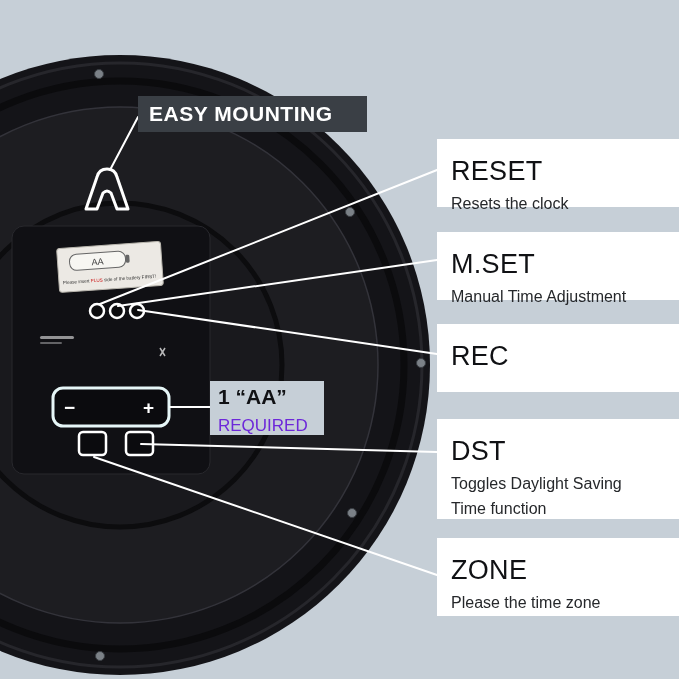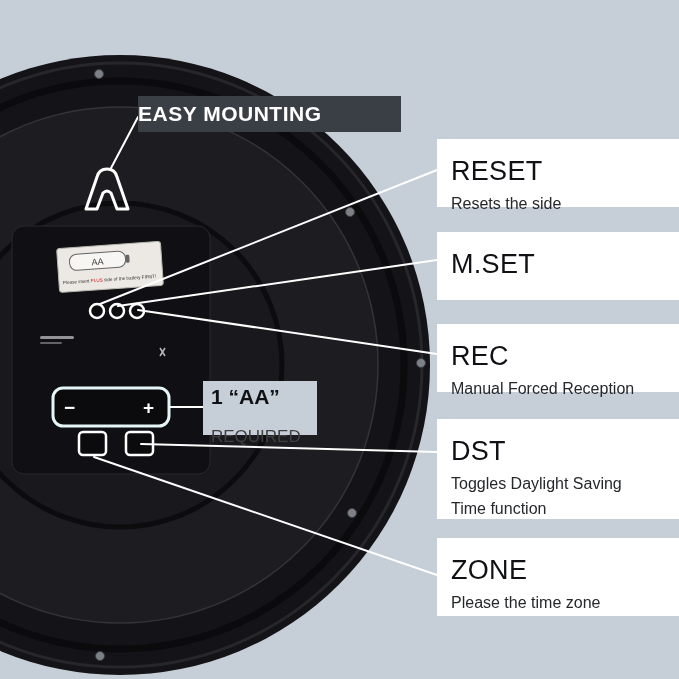--- a/index.html
+++ b/index.html
@@ -2,41 +2,41 @@
 <html><head>
 <meta charset="utf-8">
 <style>
   html,body{margin:0;padding:0;}
   body{font-family:"Liberation Sans","DejaVu Sans",sans-serif;}
   #stage{position:relative;width:679px;height:679px;background:#c6cfd7;overflow:hidden;}
   #clock-svg{position:absolute;left:0;top:0;z-index:1;}
   .overlay{position:absolute;z-index:2;}
 
   
-  .mount-box{left:138px;top:96px;width:263px;height:36px;background:#3a3f45;
-             display:flex;align-items:center;box-sizing:border-box;}
+  .mount-box{left:138px;top:96px;width:229px;height:36px;background:#3a3f45;
+             display:flex;align-items:center;box-sizing:border-box;padding-left:11px;}
   .mount-title{color:#ffffff;font-size:21px;font-weight:bold;letter-spacing:.5px;white-space:nowrap;}
   .mount-sub{left:149px;top:133px;font-size:18px;color:#15181c;white-space:nowrap;}
 
   
   .callout{left:437px;width:248px;background:#ffffff;box-sizing:border-box;
            padding:16px 8px 8px 14px;}
   .callout .title{font-size:27px;color:#101114;letter-spacing:.3px;line-height:1.2;}
   .callout .desc{font-size:16px;color:#26282b;margin-top:5px;line-height:1.55;max-width:200px;}
   #callout-reset{top:139px;height:68px;}
   #callout-mset {top:232px;height:68px;}
   #callout-rec  {top:324px;height:68px;}
   #callout-dst  {top:419px;height:100px;}
   #callout-zone {top:538px;height:78px;}
 
   
-  .batt-note{left:203px;top:381px;width:114px;height:54px;background:#c6cfd7;
+  .batt-note{left:210px;top:381px;width:114px;height:54px;background:#c6cfd7;
              box-sizing:border-box;padding:4px 0 8px 8px;}
   .batt-note .l1{font-size:21px;font-weight:bold;color:#101114;white-space:nowrap;}
-  .batt-note .l2{font-size:17px;color:#404040;margin-top:18px;white-space:nowrap;}
+  .batt-note .l2{font-size:17px;color:#6d28d9;margin-top:7px;white-space:nowrap;}
 </style>
 </head>
 <body>
 
 <div id="stage">
 
   <svg id="clock-svg" width="679" height="679" viewBox="0 0 679 679">
 
     <circle cx="120" cy="365" r="310" fill="#141418"></circle>
     <circle cx="120" cy="365" r="302" fill="none" stroke="#26262b" stroke-width="3"></circle>
@@ -91,30 +91,30 @@
       <line x1="94" y1="457" x2="437" y2="575"></line>
     </g>
   </svg>
 
   <div class="overlay mount-box">
     <span class="mount-title">EASY MOUNTING</span>
   </div>
 
   <div class="overlay callout" id="callout-reset">
     <div class="title">RESET</div>
-    <div class="desc">Resets the side</div>
+    <div class="desc">Resets the clock</div>
   </div>
 
   <div class="overlay callout" id="callout-mset">
     <div class="title">M.SET</div>
+    <div class="desc">Manual Time Adjustment</div>
   </div>
 
   <div class="overlay callout" id="callout-rec">
     <div class="title">REC</div>
-    <div class="desc">Manual Forced Reception</div>
   </div>
 
   <div class="overlay callout" id="callout-dst">
     <div class="title">DST</div>
     <div class="desc">Toggles Daylight Saving Time function</div>
   </div>
 
   <div class="overlay callout" id="callout-zone">
     <div class="title">ZONE</div>
     <div class="desc">Please the time zone</div>

